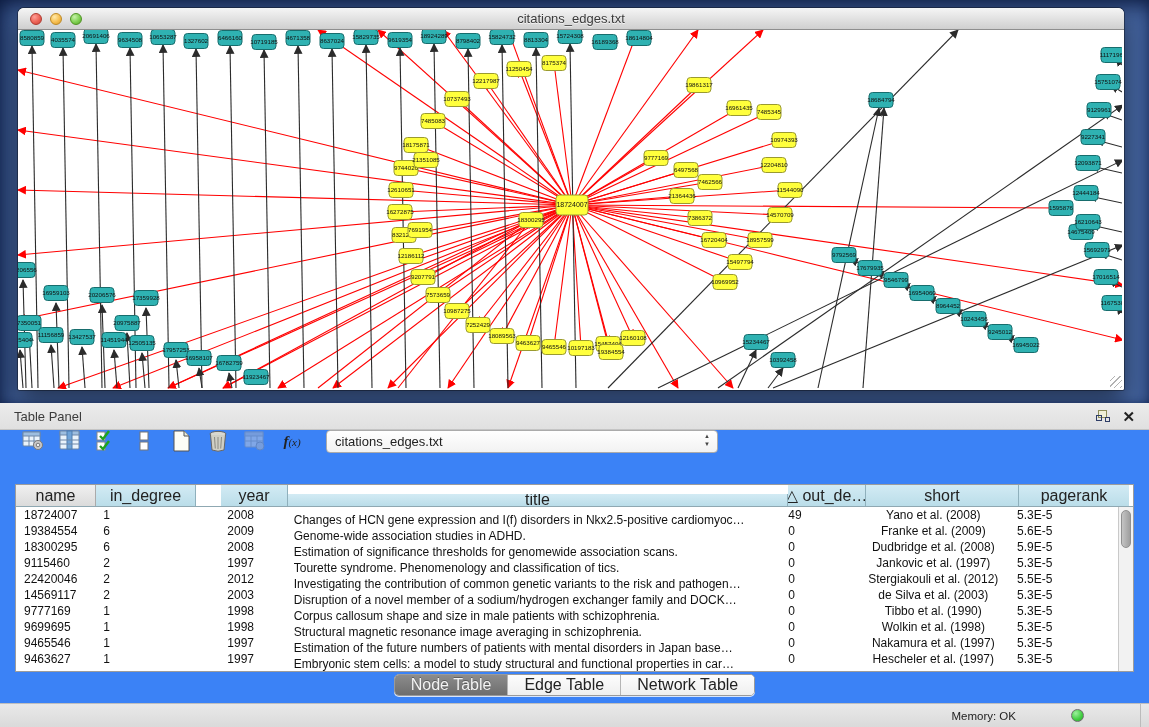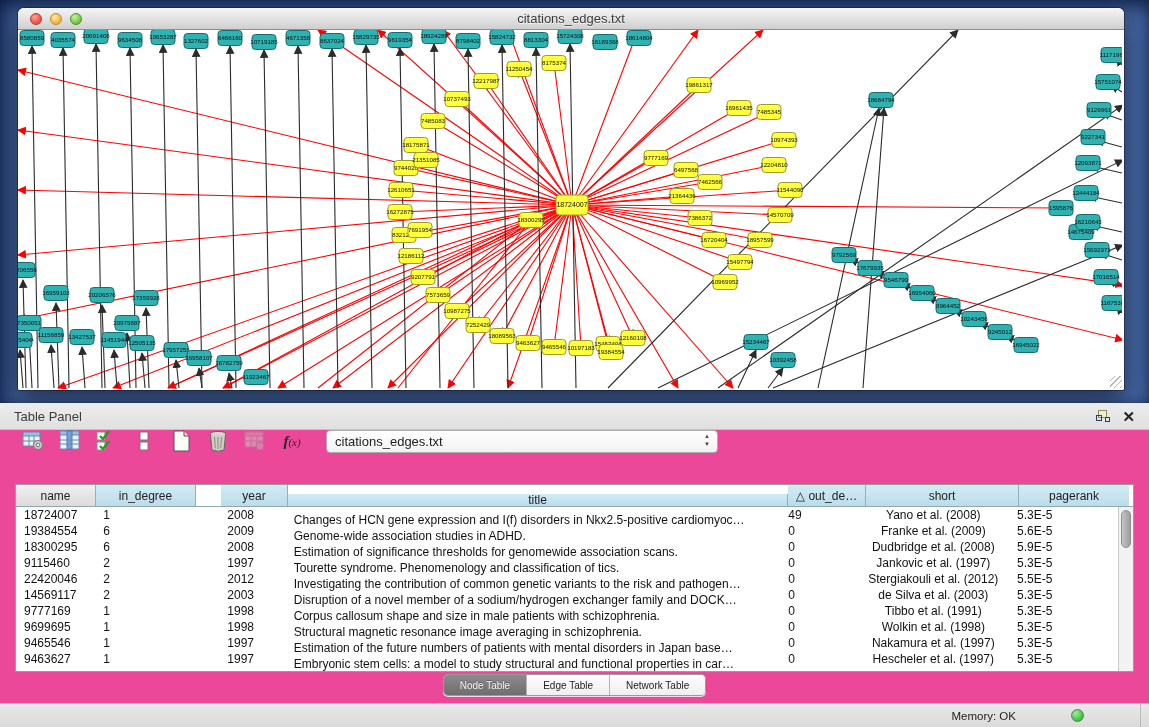--- a/index.html
+++ b/index.html
@@ -28,21 +28,21 @@
   .light { width:12px; height:12px; border-radius:50%; }
   .light.red    { background:radial-gradient(circle at 35% 30%, #FF9E95, #EC6255 55%, #C8473C); border:1px solid #B0392F; }
   .light.yellow { background:radial-gradient(circle at 35% 30%, #FFE9A8, #F6BE4F 55%, #D89B2D); border:1px solid #BE8A24; }
   .light.green  { background:radial-gradient(circle at 35% 30%, #C6F1A8, #7ED051 55%, #57A229); border:1px solid #4F9423; }
   .canvas-wrap { flex:1; position:relative; overflow:hidden; background:#fff; border-radius:0 0 2px 2px; }
   svg.net { display:block; }
   .grip { position:absolute; right:2px; bottom:2px; width:12px; height:12px;
     background:repeating-linear-gradient(135deg, transparent 0 3px, #AAA 3px 4px); opacity:.9; }
 
   
-  .table-panel { position:absolute; left:0; top:403px; width:1149px; height:324px; background:#ec4899; }
+  .table-panel { position:absolute; left:0; top:403px; width:1149px; height:324px; background:#3b82f6; }
   .panel-header {
     position:absolute; left:0; top:0; width:1149px; height:27px;
     background:linear-gradient(#ECECEC,#E0E0E0); border-bottom:1px solid #C4C4C4;
     display:flex; align-items:center;
   }
   .panel-title { font-size:13px; color:#3C3C3C; padding-left:14px; }
   .panel-header-icons { margin-left:auto; display:flex; align-items:center; gap:12px; padding-right:14px; }
   .float-ico { width:14px; height:13px; position:relative; cursor:default; }
   .float-ico .sq1 { position:absolute; left:2px; top:0; width:9px; height:8px; border:1px solid #8D8D5A; background:#EFEFD8; }
   .float-ico .sq2 { position:absolute; left:0; top:5px; width:6px; height:6px; border:1px solid #2E3D66; }
@@ -61,36 +61,36 @@
   }
   .combo .arrows { position:absolute; right:7px; top:1px; font-size:6px; line-height:1.35; color:#444; text-align:center; }
 
   .tablebox {
     position:absolute; left:15px; top:81px; width:1119px; height:188px;
     background:#fff; border:1px solid #9C9C9C;
   }
   .thead { display:flex; height:22px; border-bottom:1px solid #8FA8B2; }
   .th {
     background:linear-gradient(#D3EBF4,#BADDE9); border-right:1px solid #8FB0BC;
-    font-size:12px; color:#222; display:flex; align-items:center; justify-content:center;
+    font-size:16px; color:#222; display:flex; align-items:center; justify-content:center;
     overflow:hidden; white-space:nowrap;
   }
   .th.gray { background:linear-gradient(#F0F0F0,#DBDBDB); border-right:1px solid #AAA; }
   .tbody { position:absolute; left:0; top:22px; right:15px; bottom:0; overflow:hidden; }
   .tr { display:flex; height:16px; align-items:center; }
   .td { font-size:12px; color:#111; padding:0 8px; overflow:hidden; white-space:nowrap; }
   .c0{width:80px;} .c1{width:100px;} .c2{width:67px;margin-left:25px;} .c3{width:500px;margin-top:9px;} .c4{width:78px;} .c5{width:153px; text-align:center;} .c6{width:110px;}
   .th.c6{ border-right:none; }
   .hscroll { position:absolute; right:0; top:22px; width:15px; bottom:0; background:#F2F2F2; border-left:1px solid #C9C9C9; }
   .thumb { position:absolute; left:2px; top:3px; width:10px; height:38px; border-radius:6px;
     background:linear-gradient(90deg,#C4C4C4,#9E9E9E); border:1px solid #909090; }
 
   .tabs { position:absolute; left:0; top:271px; width:1149px; height:24px; display:flex; justify-content:center; }
   .seg { display:flex; height:22px; border:1px solid #9A9A9A; border-radius:5px; overflow:hidden; background:#FCFCFC; box-shadow:0 1px 0 rgba(255,255,255,.8); }
-  .seg-btn { font-size:10px; color:#222; padding:0 16px; display:flex; align-items:center; border-right:1px solid #B5B5B5; background:linear-gradient(#FDFDFD,#EFEFEF); cursor:default; }
+  .seg-btn { font-size:16px; color:#222; padding:0 16px; display:flex; align-items:center; border-right:1px solid #B5B5B5; background:linear-gradient(#FDFDFD,#EFEFEF); cursor:default; }
   .seg-btn:last-child { border-right:none; }
   .seg-btn.sel { background:linear-gradient(#8C8C8C,#6E6E6E); color:#F3F3F3; text-shadow:0 -1px 0 rgba(0,0,0,.3); }
 
   .statusbar {
     position:absolute; left:0; top:300px; width:1149px; height:24px;
     background:linear-gradient(#E9E9E9,#DADADA); border-top:1px solid #BFBFBF;
     display:flex; align-items:center; justify-content:flex-end;gap:48px;
   }
   .mem-label { font-size:11.5px; color:#222; margin-right:7px; }
   .mem-dot { width:13px; height:13px; border-radius:50%; margin-right:8px;
@@ -797,21 +797,21 @@
           <div class="td c4">0</div>
           <div class="td c5">de Silva et al. (2003)</div>
           <div class="td c6">5.3E-5</div>
         </div>
         <div class="tr">
           <div class="td c0">9777169</div>
           <div class="td c1">1</div>
           <div class="td c2">1998</div>
           <div class="td c3">Corpus callosum shape and size in male patients with schizophrenia.</div>
           <div class="td c4">0</div>
-          <div class="td c5">Tibbo et al. (1991)</div>
+          <div class="td c5">Tibbo et al. (1990)</div>
           <div class="td c6">5.3E-5</div>
         </div>
         <div class="tr">
           <div class="td c0">9699695</div>
           <div class="td c1">1</div>
           <div class="td c2">1998</div>
           <div class="td c3">Structural magnetic resonance image averaging in schizophrenia.</div>
           <div class="td c4">0</div>
           <div class="td c5">Wolkin et al. (1998)</div>
           <div class="td c6">5.3E-5</div>

